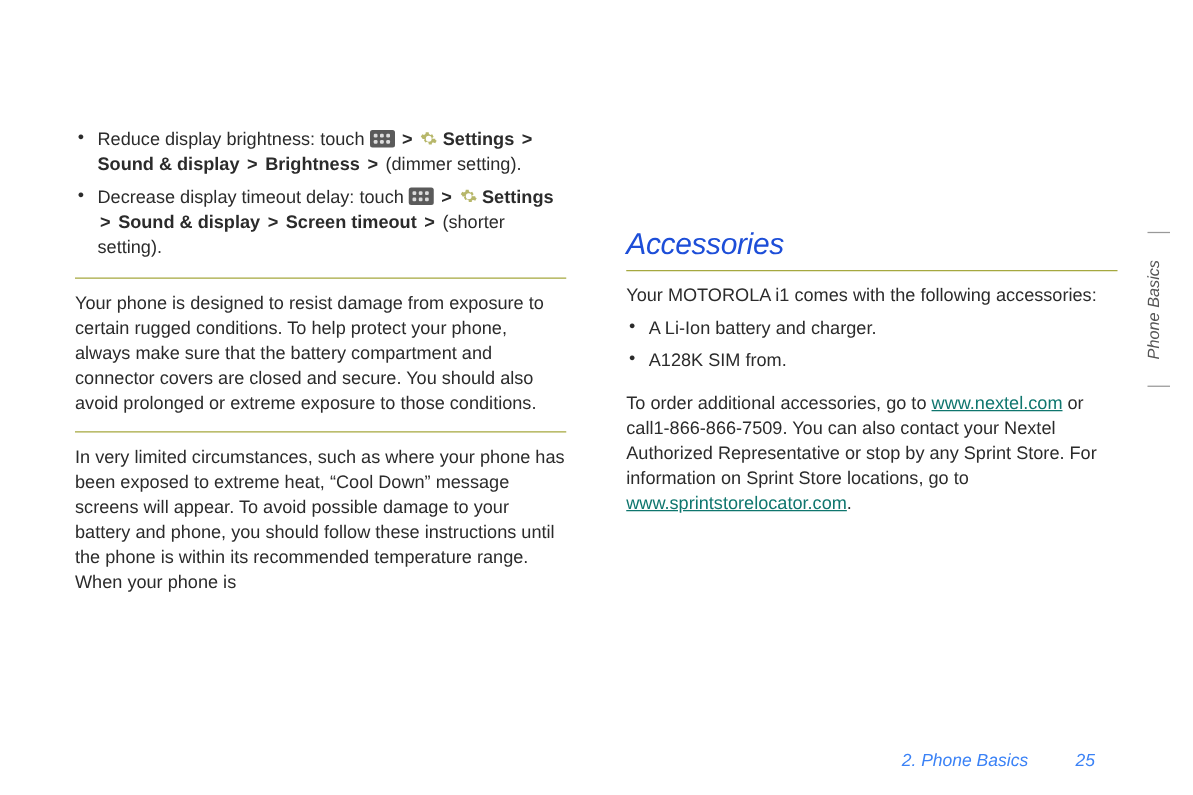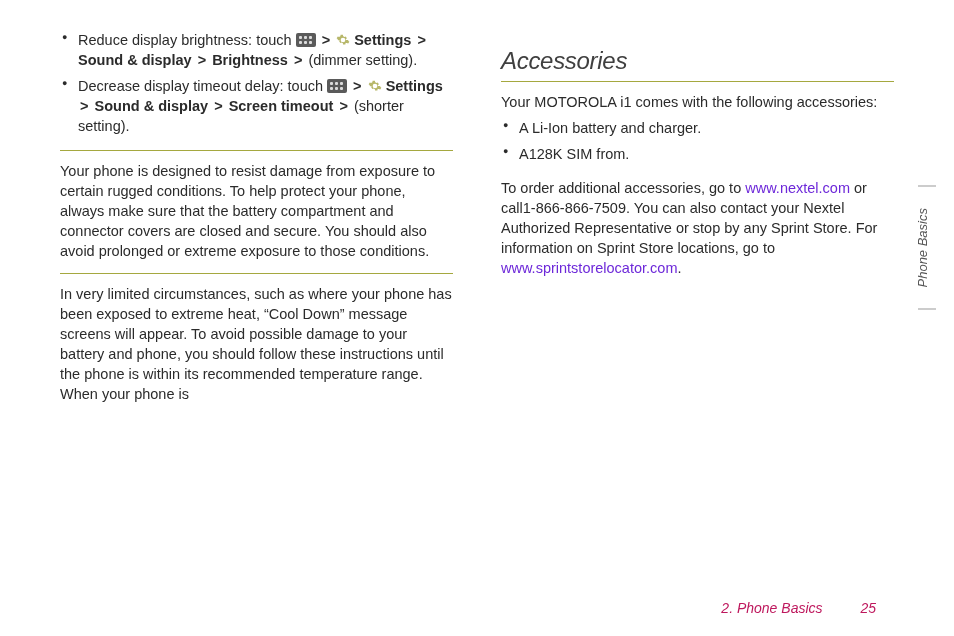--- a/index.html
+++ b/index.html
@@ -10,37 +10,38 @@
     font-family: "Helvetica Neue", Helvetica, Arial, sans-serif;
     color: #2b2b2b;
     position: relative;
     overflow: hidden;
   }
   .page {
     display: flex;
     padding: 30px 60px 0 60px;
     gap: 48px;
     height: 560px;
+    align-items: center;
   }
   .col {
     flex: 1;
     font-size: 14.5px;
     line-height: 1.38;
   }
   .bullet-list { list-style: none; margin: 0 0 14px 0; }
   .bullet-list li { position: relative; padding-left: 18px; margin-bottom: 6px; }
   .bullet-list li::before {
     content: "●"; position: absolute; left: 2px; top: 1px; font-size: 9px;
   }
   h2.section {
     font-family: "Helvetica Neue", Helvetica, Arial, sans-serif;
     font-style: italic;
     font-weight: 400;
     font-size: 24px;
-    color: #404040;
+    color: #1d4ed8;
     margin: 14px 0 2px 0;
     letter-spacing: -0.3px;
   }
   .rule {
     border: none;
     border-top: 1px solid #a5a83f;
     margin: 4px 0 10px 0;
   }
   .para { margin-bottom: 12px; }
   .bold { font-weight: 700; }
@@ -51,24 +52,24 @@
   }
   .icon-app::before, .icon-app::after {
     content:""; position:absolute; background:#dcdcdc; width:3px; height:3px; border-radius:1px;
   }
   .icon-app::before { left:3px; top:3px; box-shadow: 5px 0 #dcdcdc, 10px 0 #dcdcdc; }
   .icon-app::after  { left:3px; top:8px; box-shadow: 5px 0 #dcdcdc, 10px 0 #dcdcdc; }
   .icon-gear {
     display:inline-block; width:14px; height:14px; vertical-align:-2px; position:relative;
   }
   .icon-gear svg { width:14px; height:14px; display:block; }
-  .link { color:#6d28d9; }
+  .link { text-decoration: underline; color:#0f766e; }
   .footer {
     position: absolute; bottom: 20px; right: 78px;
-    font-style: italic; font-size: 14px; color:#be185d;
+    font-style: italic; font-size: 14px; color:#3b82f6;
   }
   .footer .num { font-style: italic; margin-left: 34px; }
   .side-tab {
     position: absolute; right: 20px; top: 190px;
     writing-mode: vertical-rl; transform: rotate(180deg);
     font-style: italic; font-size: 13px; color:#555;
     padding: 18px 4px;
   }
   .side-tab::before, .side-tab::after {
     content:""; position:absolute; left:-2px; width:18px; height:1px; background:#999;

